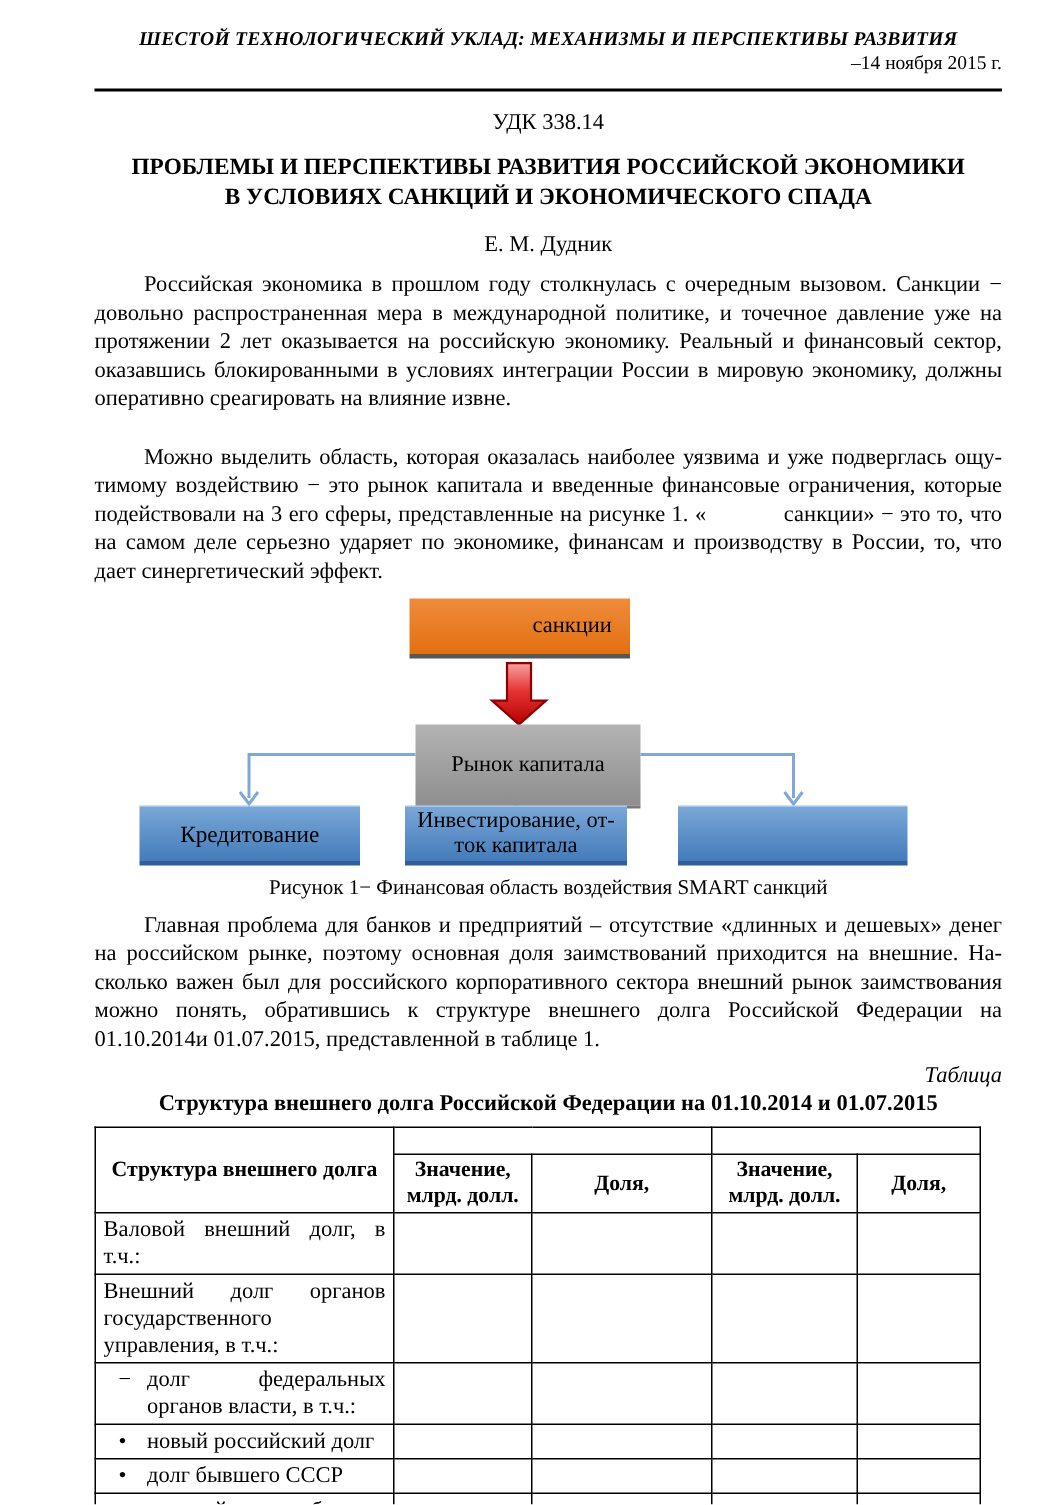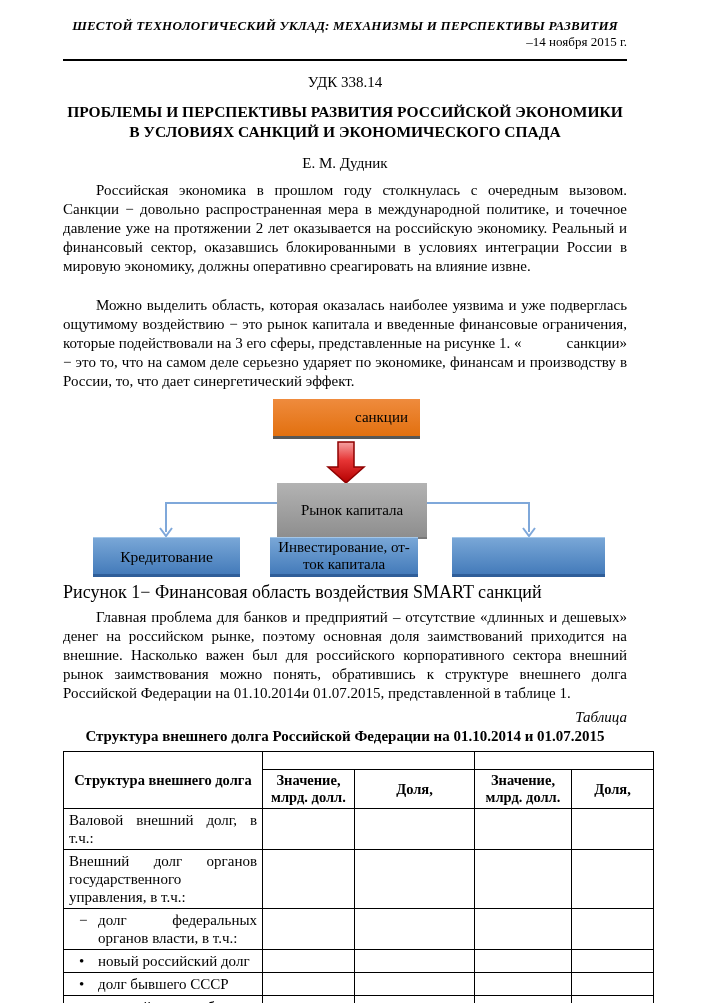--- a/index.html
+++ b/index.html
@@ -3,21 +3,21 @@
 <meta charset="utf-8">
 <style>
   * { margin:0; padding:0; box-sizing:border-box; }
   html,body { background:#ffffff; }
   .page {
     position:relative;
     width:709px; height:1003px;
     margin:0 auto;
     background:#ffffff;
     overflow:hidden;
-    padding:18px 82px 0 63px;
+    padding:18px 41px 0 63px;
     font-family:"Liberation Serif","DejaVu Serif",serif;
     color:#000;
   }
   
   .conf-title { font-size:13px; font-weight:bold; font-style:italic; text-align:center; line-height:16px; letter-spacing:.2px; }
   .conf-date  { font-size:13px; text-align:right; line-height:16px; }
   .top-rule   { border:none; border-top:2px solid #000; margin-top:9px; }
   .udc        { text-align:center; font-size:15px; line-height:18px; margin-top:12px; }
   
   .art-title  { margin-top:11px; text-align:center; font-weight:bold; font-size:15.5px; line-height:20px; }
@@ -35,21 +35,21 @@
   .box-gray   { left:214px; top:84px; width:150px; height:56px;
                 background:linear-gradient(#b3b3b3,#8e8e8e);
                 border-bottom:2px solid #787878; }
   .box-blue   { top:138px; height:40px;
                 background:linear-gradient(#79a7d7,#447bba);
                 border-top:1px solid #a3c6e8; border-bottom:3px solid #2f5e99; }
   .box-credit { left:30px;  width:147px; font-size:15.5px; }
   .box-invest { left:207px; width:148px; }
   .box-empty  { left:389px; width:153px; }
   .fig-svg    { position:absolute; left:0; top:0; width:589px; height:178px; }
-  .fig-caption{ margin-top:7px; text-align:left; font-size:18px; line-height:17px; }
+  .fig-caption{ margin-top:7px; text-align:center; font-size:14px; line-height:17px; }
   
   .tbl-label  { margin-top:5px; text-align:right; font-style:italic; font-size:15px; line-height:18px; }
   .tbl-title  { margin-top:1px; text-align:center; font-weight:bold; font-size:15px; line-height:19px; }
   table.debt  { margin-top:5px; border-collapse:collapse; table-layout:fixed; width:590px; }
   table.debt th, table.debt td { border:1px solid #000; font-size:15px; line-height:18px; vertical-align:middle; }
   table.debt th { font-weight:bold; text-align:center; font-size:14.5px; line-height:17px; padding:2px 3px; }
   th.spacer   { height:18px; }
   td.label-cell { text-align:justify; padding:2px 5px; }
   td.data-cell  { height:22px; }
   .mrow       { display:flex; padding-left:10px; }

